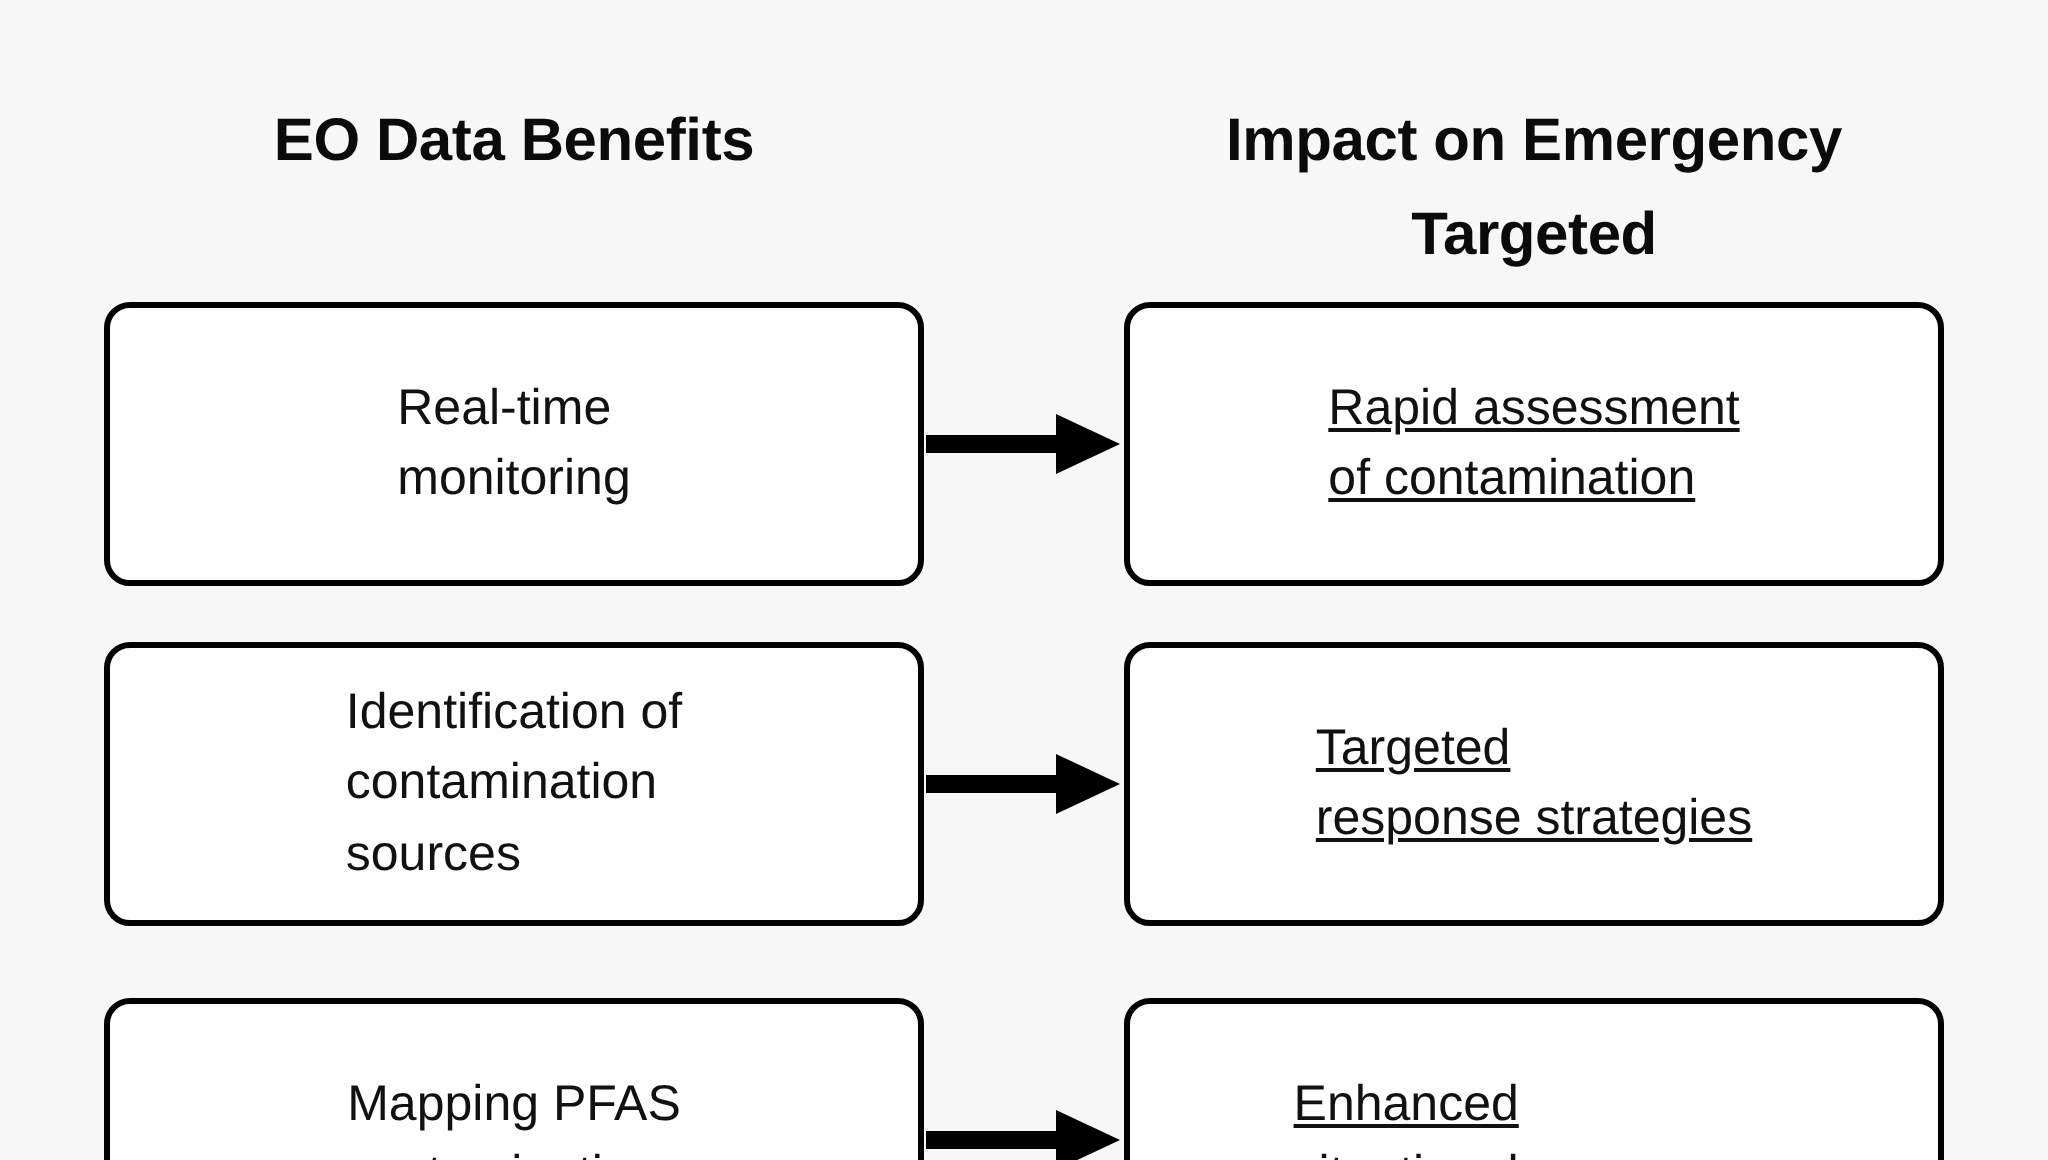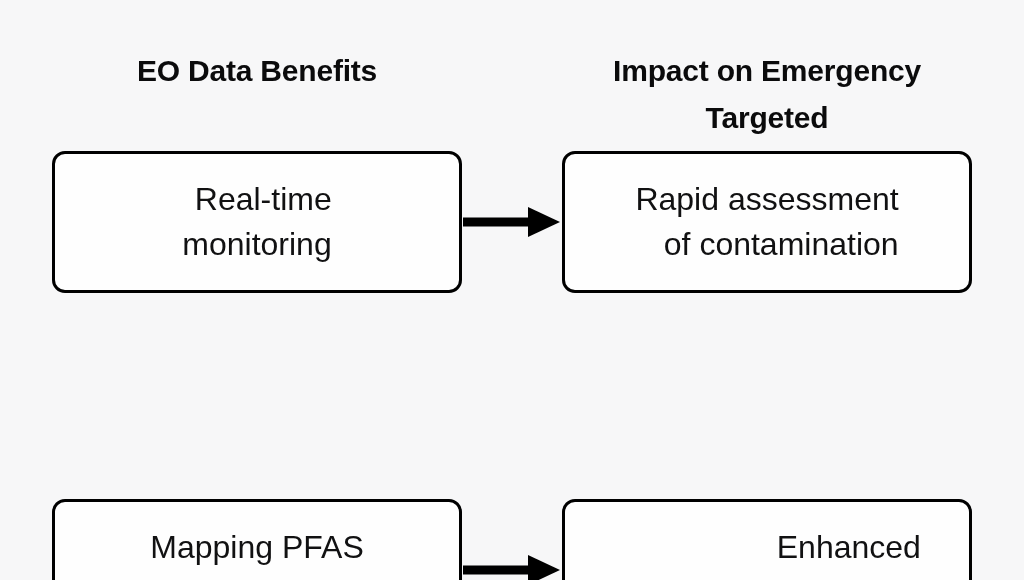--- a/index.html
+++ b/index.html
@@ -53,30 +53,30 @@
 
   .node-box {
     position: absolute;
     box-sizing: border-box;
     background: #fefefe;
     border: 3px solid #000000;
     border-radius: 13px;
     display: flex;
     align-items: center;
     justify-content: center;
-    text-align: right;
+    text-align: left;
     color: #111112;
-    font-size: 32px;
+    font-size: 25px;
     line-height: 1.42;
     padding: 4px 14px;
     width: 410px;
     height: 142px;
   }
   .node-box.left  { left: 52px; }
-  .node-box.right { left: 562px; }
+  .node-box.right { left: 562px; text-decoration: underline; }
 
   .node-text {
     display: block;
     white-space: pre-line;
   }
 
   .connector {
     position: absolute;
     left: 462px;
     width: 100px;
@@ -104,20 +104,37 @@
         <line x1="1" y1="17" x2="74" y2="17" stroke="#000000" stroke-width="9"></line>
         <polygon points="66,2 98,17 66,32" fill="#000000"></polygon>
       </svg>
     </div>
     <div class="node-box right">
       <span class="node-text">Rapid assessment
 of contamination</span>
     </div>
   </div>
 
+  <div class="row row-2">
+    <div class="node-box left">
+      <span class="node-text">Identification of
+contamination
+sources</span>
+    </div>
+    <div class="connector">
+      <svg width="100" height="34" viewBox="0 0 100 34" aria-hidden="true">
+        <line x1="1" y1="17" x2="74" y2="17" stroke="#000000" stroke-width="9"></line>
+        <polygon points="66,2 98,17 66,32" fill="#000000"></polygon>
+      </svg>
+    </div>
+    <div class="node-box right">
+      <span class="node-text">Targeted
+response strategies</span>
+    </div>
+  </div>
 
   <div class="row row-3">
     <div class="node-box left">
       <span class="node-text">Mapping PFAS
 contamination</span>
     </div>
     <div class="connector">
       <svg width="100" height="34" viewBox="0 0 100 34" aria-hidden="true">
         <line x1="1" y1="17" x2="74" y2="17" stroke="#000000" stroke-width="9"></line>
         <polygon points="66,2 98,17 66,32" fill="#000000"></polygon>

